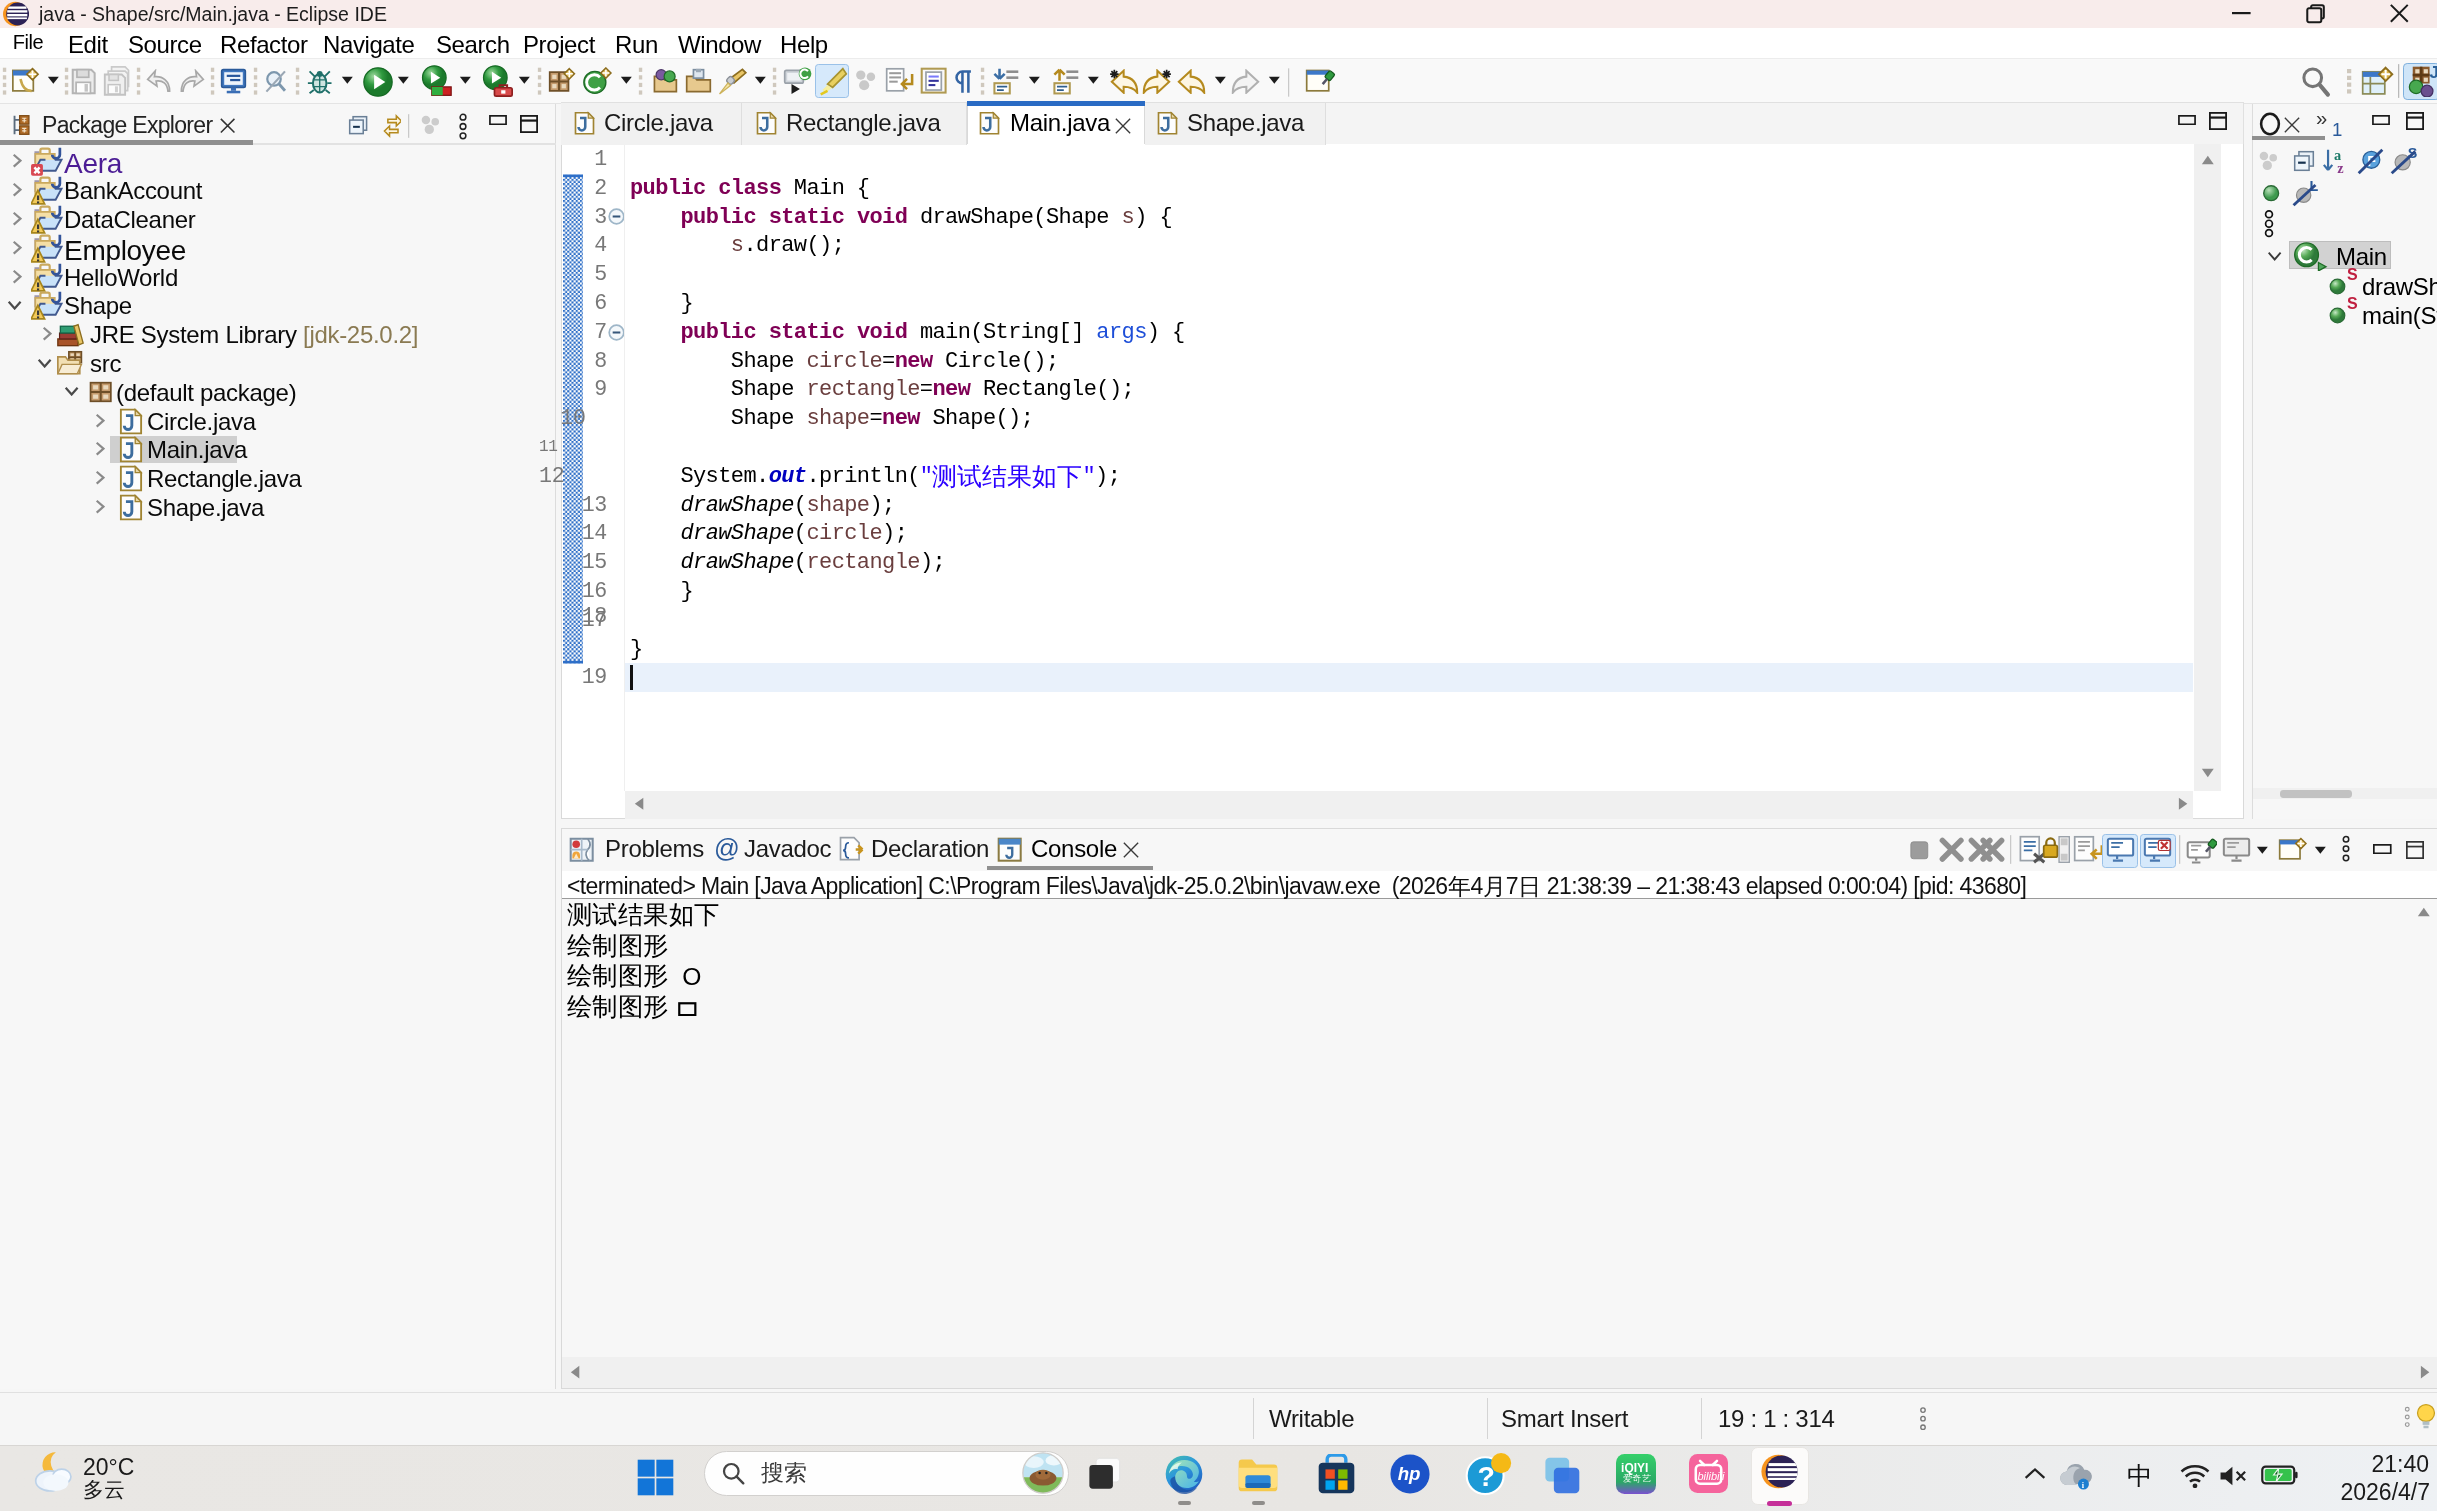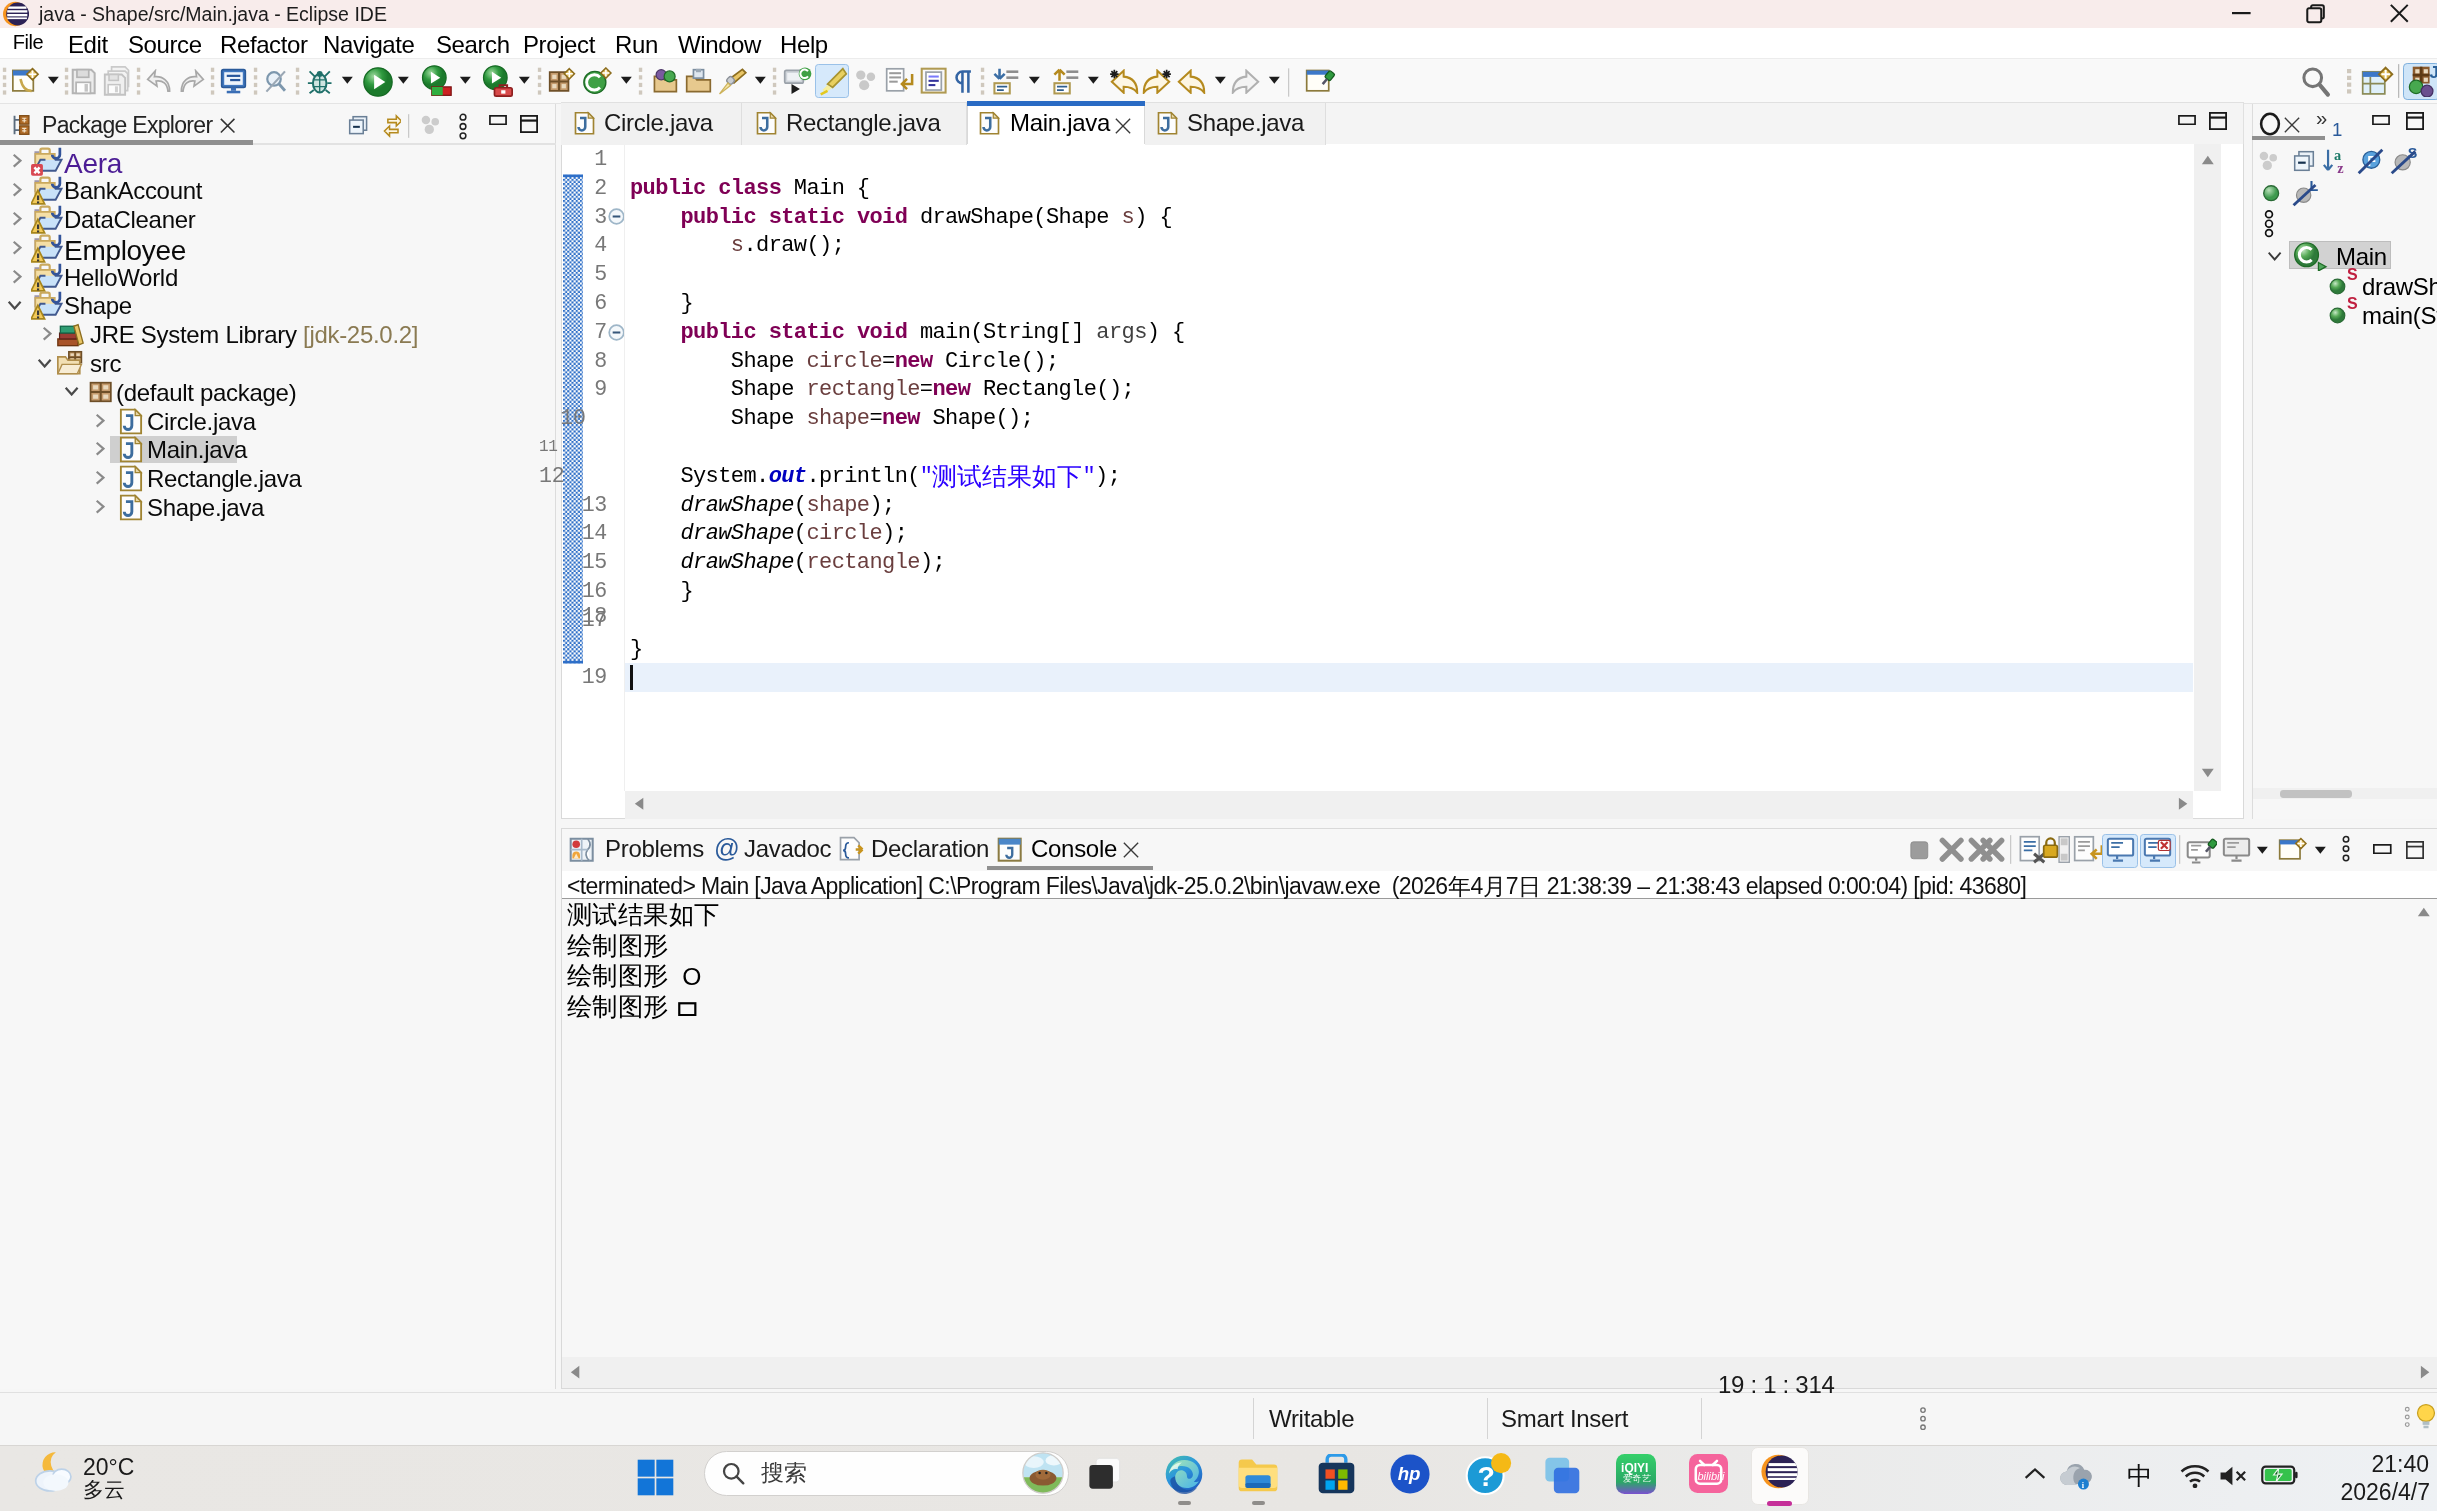--- a/index.html
+++ b/index.html
@@ -659,21 +659,21 @@
     <circle cx="10" cy="10" r="8.6" fill="#f4f8fb" stroke="#9eb6c8" stroke-width="2"></circle>
     <path d="M5.5 10 h9" stroke="#35567a" stroke-width="2.4"></path>
   </svg>
 <div class="ab" style="left:624px;top:145px;width:0.8px;height:646px;background:#efefef"></div>
 <div class="ab" style="left:625px;top:663px;width:1568px;height:29px;background:#e9f1fb"></div>
 <div class="ab" style="left:630px;top:665px;width:3px;height:25.4px;background:#111"></div>
 <div class="mono ab" style="left:630px;top:174px;height:29px;line-height:29px;font-size:22px;letter-spacing:-0.6px;color:#000;white-space:pre"><b style="color:#7f0055">public</b> <b style="color:#7f0055">class</b> Main {</div>
 <div class="mono ab" style="left:630px;top:203px;height:29px;line-height:29px;font-size:22px;letter-spacing:-0.6px;color:#000;white-space:pre">&nbsp;&nbsp;&nbsp;&nbsp;<b style="color:#7f0055">public</b> <b style="color:#7f0055">static</b> <b style="color:#7f0055">void</b> drawShape(Shape <span style="color:#6a3e3e">s</span>) {</div>
 <div class="mono ab" style="left:630px;top:231px;height:29px;line-height:29px;font-size:22px;letter-spacing:-0.6px;color:#000;white-space:pre">&nbsp;&nbsp;&nbsp;&nbsp;&nbsp;&nbsp;&nbsp;&nbsp;<span style="color:#6a3e3e">s</span>.draw();</div>
 <div class="mono ab" style="left:630px;top:289px;height:29px;line-height:29px;font-size:22px;letter-spacing:-0.6px;color:#000;white-space:pre">&nbsp;&nbsp;&nbsp;&nbsp;}</div>
-<div class="mono ab" style="left:630px;top:318px;height:29px;line-height:29px;font-size:22px;letter-spacing:-0.6px;color:#000;white-space:pre">&nbsp;&nbsp;&nbsp;&nbsp;<b style="color:#7f0055">public</b> <b style="color:#7f0055">static</b> <b style="color:#7f0055">void</b> main(String[] <span style="color:#404040">args</span>) {</div>
+<div class="mono ab" style="left:630px;top:318px;height:29px;line-height:29px;font-size:22px;letter-spacing:-0.6px;color:#000;white-space:pre">&nbsp;&nbsp;&nbsp;&nbsp;<b style="color:#7f0055">public</b> <b style="color:#7f0055">static</b> <b style="color:#7f0055">void</b> main(String[] <span style="color:#1d4ed8">args</span>) {</div>
 <div class="mono ab" style="left:630px;top:347px;height:29px;line-height:29px;font-size:22px;letter-spacing:-0.6px;color:#000;white-space:pre">&nbsp;&nbsp;&nbsp;&nbsp;&nbsp;&nbsp;&nbsp;&nbsp;Shape <span style="color:#6a3e3e">circle</span>=<b style="color:#7f0055">new</b> Circle();</div>
 <div class="mono ab" style="left:630px;top:375px;height:29px;line-height:29px;font-size:22px;letter-spacing:-0.6px;color:#000;white-space:pre">&nbsp;&nbsp;&nbsp;&nbsp;&nbsp;&nbsp;&nbsp;&nbsp;Shape <span style="color:#6a3e3e">rectangle</span>=<b style="color:#7f0055">new</b> Rectangle();</div>
 <div class="mono ab" style="left:630px;top:404px;height:29px;line-height:29px;font-size:22px;letter-spacing:-0.6px;color:#000;white-space:pre">&nbsp;&nbsp;&nbsp;&nbsp;&nbsp;&nbsp;&nbsp;&nbsp;Shape <span style="color:#6a3e3e">shape</span>=<b style="color:#7f0055">new</b> Shape();</div>
 <div class="mono ab" style="left:630px;top:462px;height:29px;line-height:29px;font-size:22px;letter-spacing:-0.6px;color:#000;white-space:pre">&nbsp;&nbsp;&nbsp;&nbsp;System.<b><i style="color:#0000c0">out</i></b>.println(<span style="color:#2a00ff">"</span><svg style="width:25px;height:25px;vertical-align:top;margin-top:2.5px" viewBox="0 0 1024 1024">
       <g transform="translate(0,819) scale(1,-1)">
         <path d="M872 22V689Q872 760 868 830Q906 826 945 830Q941 760 941 689V-6Q942 -91 883 -115Q831 -133 772 -130Q783 -83 751 -45Q779 -49 815.0 -49.5Q851 -50 861.5 -41.0Q872 -32 872 22ZM784 150Q746 154 707 150Q711 220 711 291V541Q711 611 707 682Q746 678 784 682Q780 611 780 541V291Q780 220 784 150ZM440 324V486Q440 557 436 627Q474 623 513 627Q509 557 509 486V324Q509 202 467 100L517 153Q605 69 681 -24L622 -73Q549 17 465 96Q405 -46 278 -123Q257 -83 214 -72Q318 -25 379.0 76.5Q440 178 440 324ZM378 155Q339 159 301 155Q305 225 305 296V806L633 805V192H564V754H374V296Q374 225 378 155ZM106 -118Q77 -94 33 -92Q64 -11 97.0 93.0Q130 197 192 454L221 433L140 54ZM161 457 117 408 12 544 56 594ZM174 626Q125 702 68 768L111 820Q171 750 222 670Z" fill="#2a00ff"></path>
       </g>
     </svg><svg style="width:25px;height:25px;vertical-align:top;margin-top:2.5px" viewBox="0 0 1024 1024">
       <g transform="translate(0,819) scale(1,-1)">
         <path d="M911 743 848 697 774 797 836 843ZM396 583Q342 583 289 581Q292 610 289 639Q342 636 396 636H664L660 841Q699 837 738 841L735 636H853Q907 636 960 639Q957 610 960 581Q907 583 853 583H734Q734 542 734.0 514.5Q734 487 737.5 438.0Q741 389 747.0 351.5Q753 314 765.5 263.5Q778 213 796 171Q837 76 904 0Q900 67 894 134Q930 112 972 115Q985 16 977 -83Q976 -117 943 -122Q929 -123 917 -114Q732 47 683 305Q664 405 664 583ZM643 430Q640 401 643 372Q596 375 548 375V76Q596 94 689 133L695 86Q455 -13 326 -79Q320 -33 292 3Q382 18 478 51V375H432Q378 375 325 372Q328 401 325 430Q378 428 432 428H536Q589 428 643 430ZM6 418Q9 444 6 470Q58 468 110 468H228V81L299 161L327 200L364 162L336 134L196 -41L147 -4Q155 13 155 32V420ZM170 594Q109 692 36 781L100 826Q175 734 239 631Z" fill="#2a00ff"></path>
@@ -1029,21 +1029,21 @@
   </svg>
 <svg class="ab" style="left:2420px;top:1365px" width="10.2" height="14.4" viewBox="0 0 12 17">
     <path d="M11 8.5 L1 1 V16 Z" fill="#8a8a8a"></path>
   </svg>
 <div class="ab" style="left:0;top:1392px;width:2438px;height:53px;background:#f6f6f6;border-top:0.8px solid #e0e0e0"></div>
 <div class="ab" style="left:1253px;top:1398px;width:0.8px;height:41px;background:#d4d4d4"></div>
 <div class="ab" style="left:1487px;top:1398px;width:0.8px;height:41px;background:#d4d4d4"></div>
 <div class="ab" style="left:1701px;top:1398px;width:0.8px;height:41px;background:#d4d4d4"></div>
 <div class="ab" style="left:1269px;top:1405px;font-size:24px;color:#1a1a1a;letter-spacing:-0.3px">Writable</div>
 <div class="ab" style="left:1501px;top:1405px;font-size:24px;color:#1a1a1a;letter-spacing:-0.3px">Smart Insert</div>
-<div class="ab" style="left:1718px;top:1371px;font-size:24px;color:#1a1a1a;letter-spacing:-0.3px">19 : 1 : 314</div>
+<div class="ab" style="left:1718px;top:1405px;font-size:24px;color:#1a1a1a;letter-spacing:-0.3px">19 : 1 : 314</div>
 <svg class="ab" style="left:1917px;top:1405px" width="12" height="29" viewBox="0 0 14 34">
     <g fill="none" stroke="#777" stroke-width="1.6">
       <circle cx="7" cy="6" r="2.6"></circle>
       <circle cx="7" cy="16" r="2.6"></circle>
       <circle cx="7" cy="26" r="2.6"></circle>
     </g>
   </svg>
 <svg class="ab" style="left:2403px;top:1405px" width="8.5" height="29" viewBox="0 0 10 34">
     <g fill="none" stroke="#999" stroke-width="1.4">
       <circle cx="5" cy="5" r="2.2"></circle>

